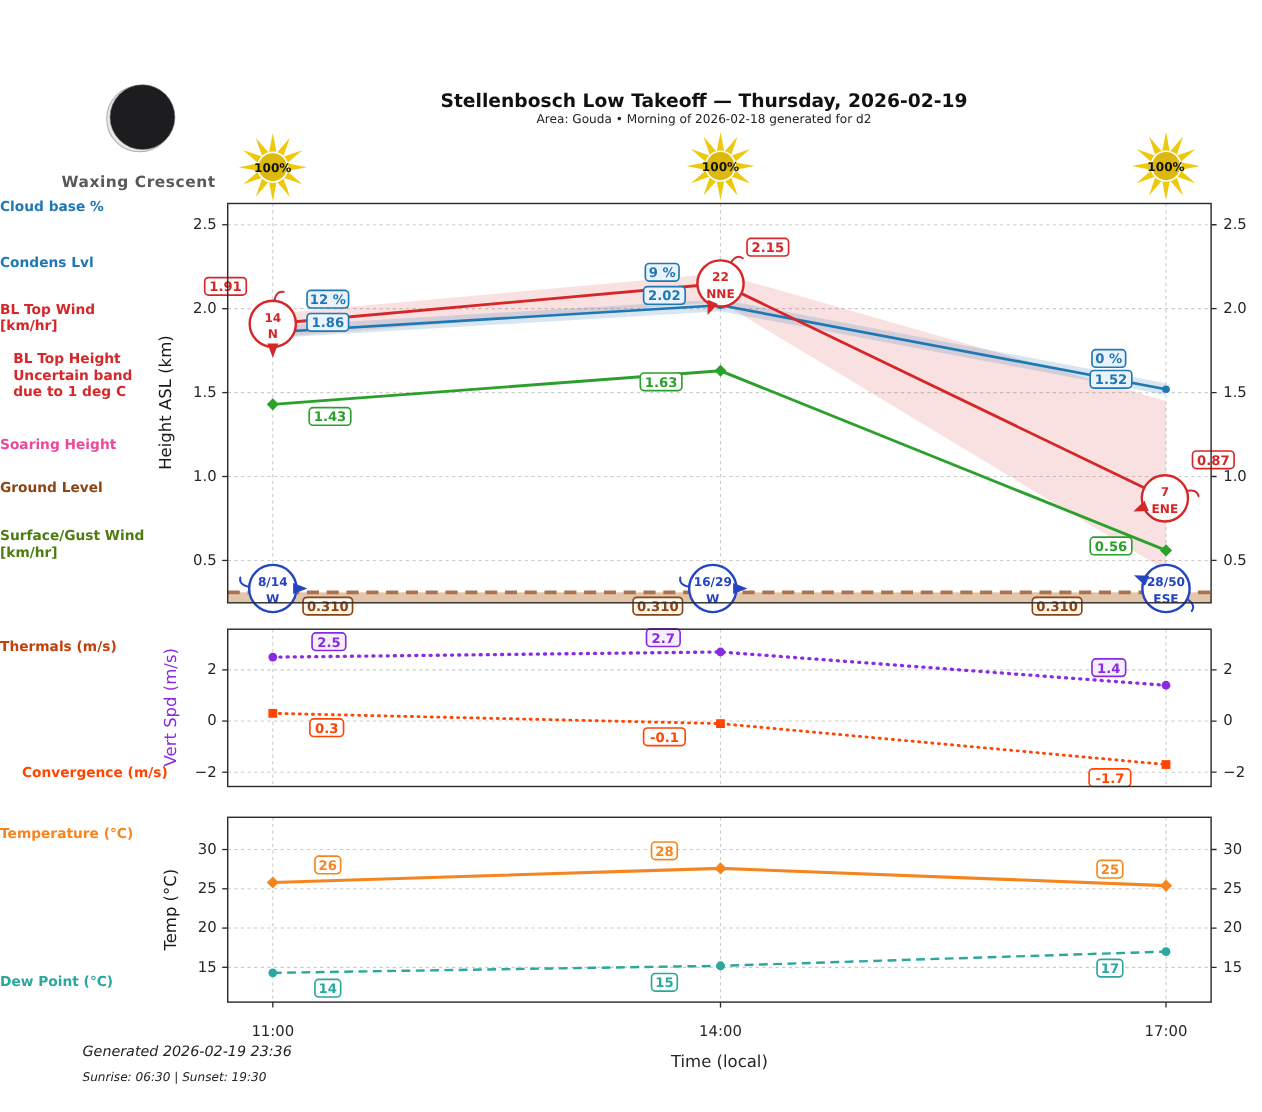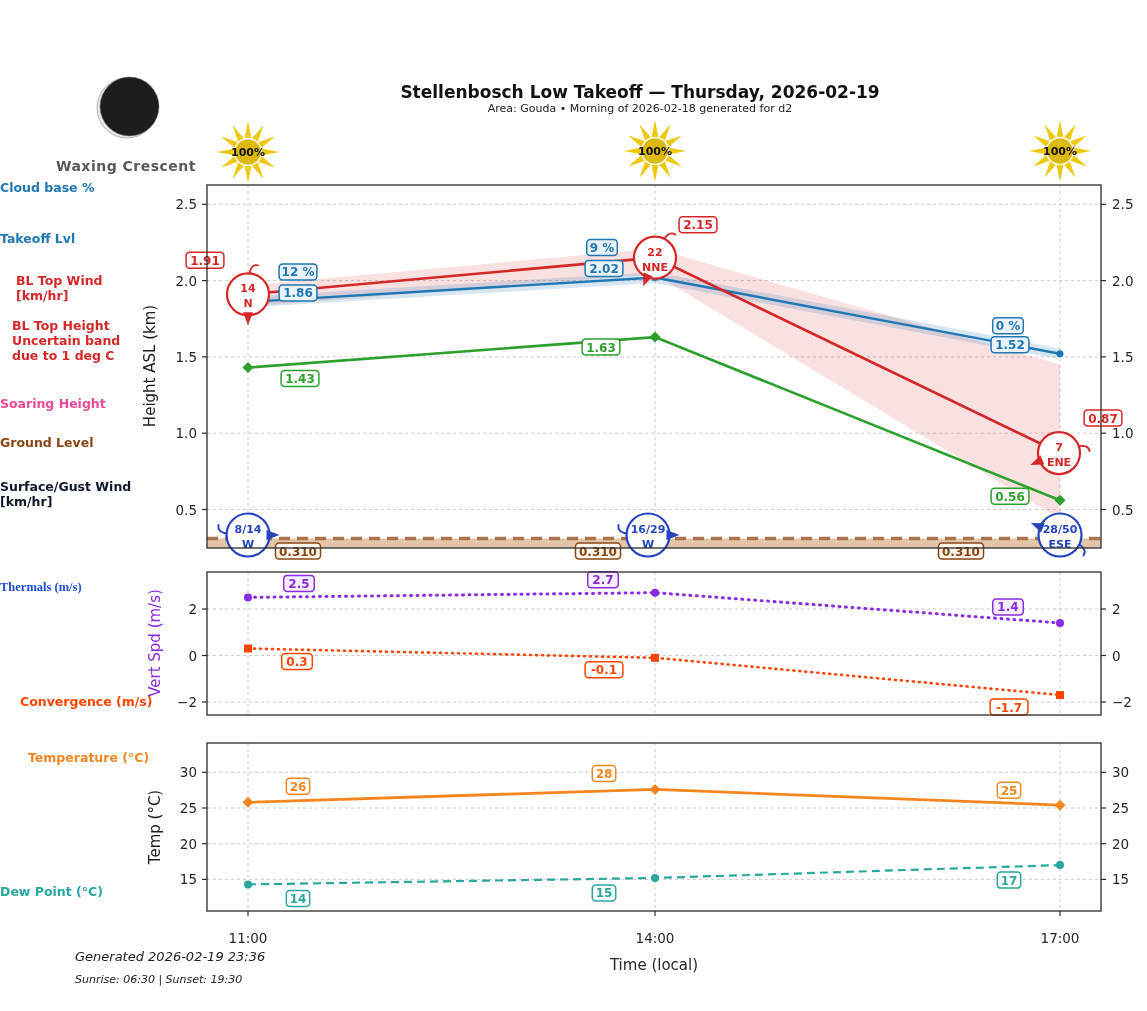--- a/index.html
+++ b/index.html
@@ -18,48 +18,48 @@
 
 <div id="stage">
   <div class="hdr">Stellenbosch Low Takeoff — Thursday, 2026-02-19</div>
   <div class="sub">Area: Gouda • Morning of 2026-02-18 generated for d2</div>
   <div class="moon-caption">Waxing Crescent</div>
   <div id="sidebar">
       <div class="side-item" style="top: 180px; color: rgb(31, 119, 180);">
         <div>Cloud base %</div>
       </div>
       <div class="side-item" style="top: 231px; color: rgb(31, 119, 180);">
-        <div>Takeoff Lvl</div>
-      </div>
-      <div class="side-item" style="top: 273px; color: rgb(214, 39, 40); padding-left: 16px;">
+        <div>Condens Lvl</div>
+      </div>
+      <div class="side-item" style="top: 273px; color: rgb(214, 39, 40);">
         <div>BL Top Wind</div>
         <div>[km/hr]</div>
       </div>
       <div class="side-item" style="top: 318px; color: rgb(214, 39, 40); margin-left: 12px;">
         <div>BL Top Height</div>
         <div>Uncertain band</div>
         <div>due to 1 deg C</div>
       </div>
       <div class="side-item" style="top: 396px; color: #ec4899;">
         <div>Soaring Height</div>
       </div>
       <div class="side-item" style="top: 435px; color: rgb(139, 69, 19);">
         <div>Ground Level</div>
       </div>
-      <div class="side-item" style="top: 479px; color: #0f172a;">
+      <div class="side-item" style="top: 479px; color: #4d7c0f;">
         <div>Surface/Gust Wind</div>
         <div>[km/hr]</div>
       </div>
-      <div class="side-item" style="top: 580px; color: #1d4ed8; font-family: Liberation Serif, serif;">
+      <div class="side-item" style="top: 580px; color: #c2410c;">
         <div>Thermals (m/s)</div>
       </div>
       <div class="side-item" style="top: 694px; color: rgb(255, 69, 0); margin-left: 20px;">
         <div>Convergence (m/s)</div>
       </div>
-      <div class="side-item" style="top: 750px; color: rgb(245, 134, 31); padding-left: 28px;">
+      <div class="side-item" style="top: 750px; color: rgb(245, 134, 31);">
         <div>Temperature (°C)</div>
       </div>
       <div class="side-item" style="top: 884px; color: rgb(42, 167, 158);">
         <div>Dew Point (°C)</div>
       </div>
     </div>
   <svg id="chart-svg" width="1147" height="1011" viewBox="0 0 1147 1011">
       <g>
         <circle cx="127" cy="108" r="30" fill="#e9e9e9" stroke="#b0b0b0" stroke-width="1"></circle>
         <circle cx="129.5" cy="106.5" r="29.5" fill="#1d1d20" stroke="#77777a" stroke-width="0.5"></circle>

